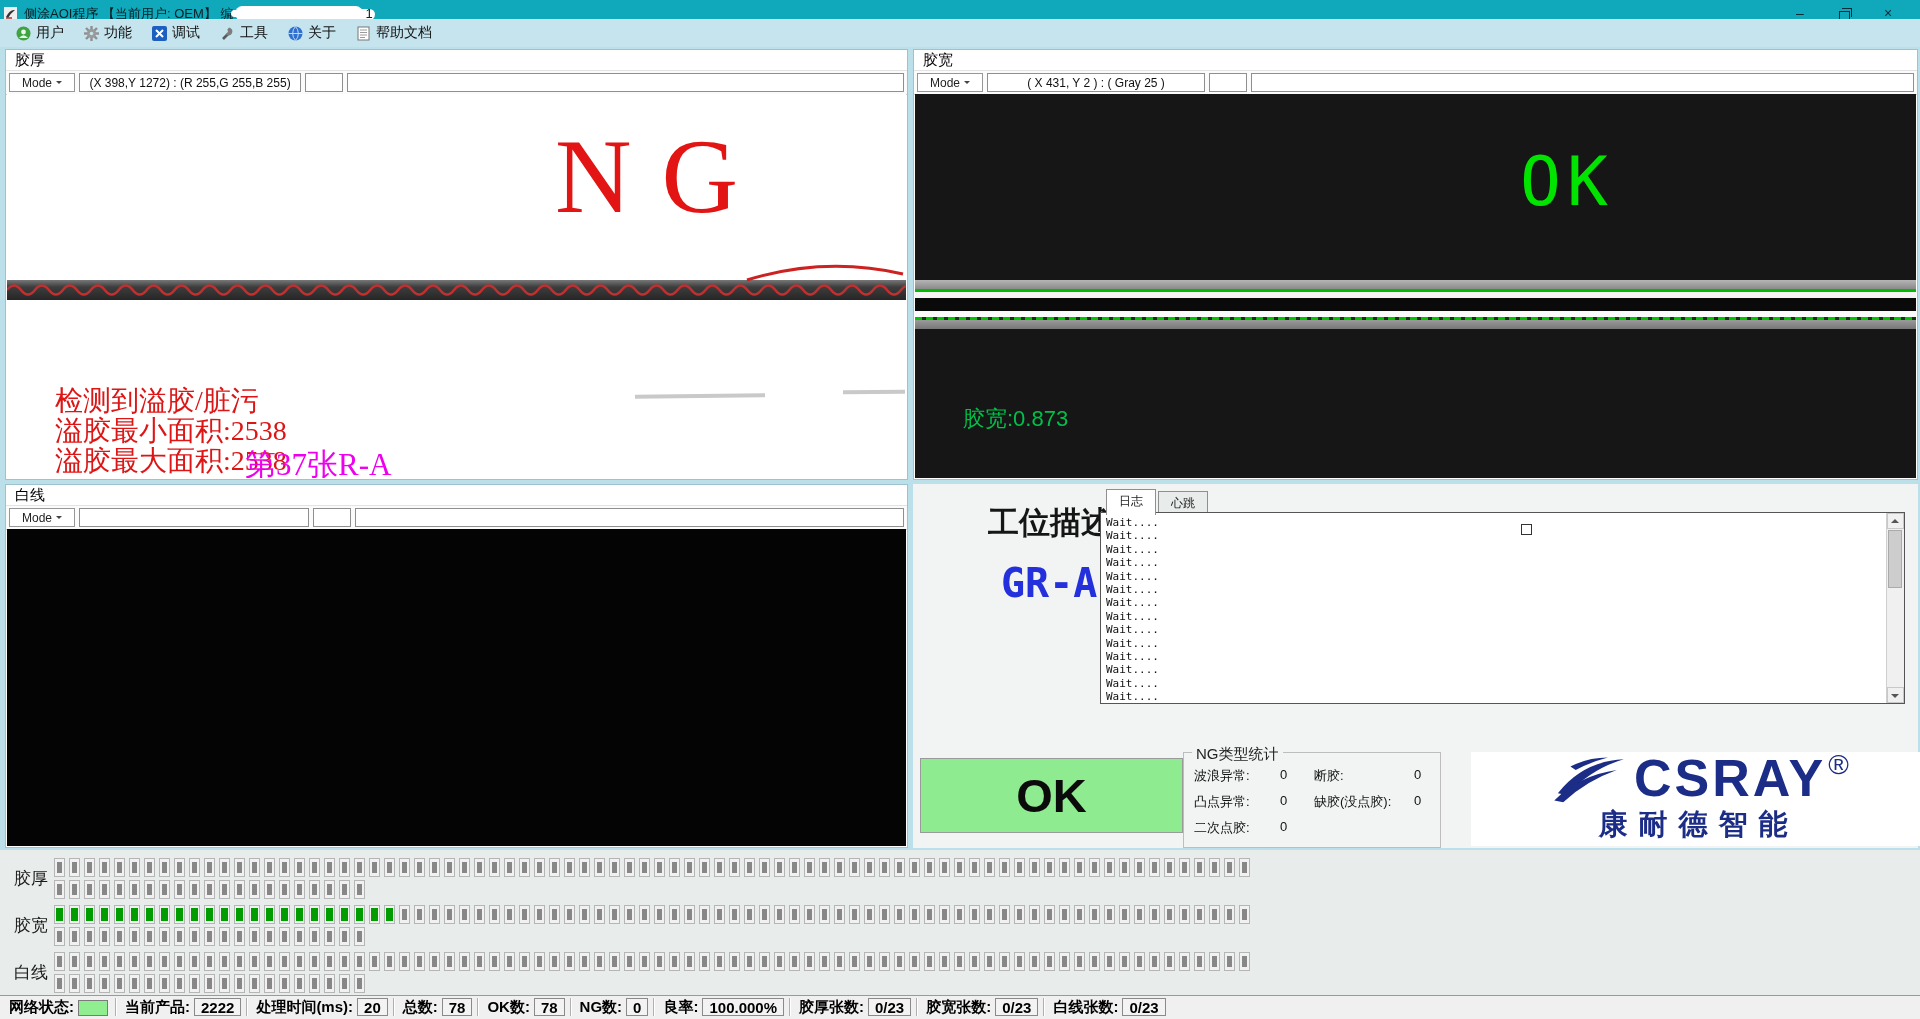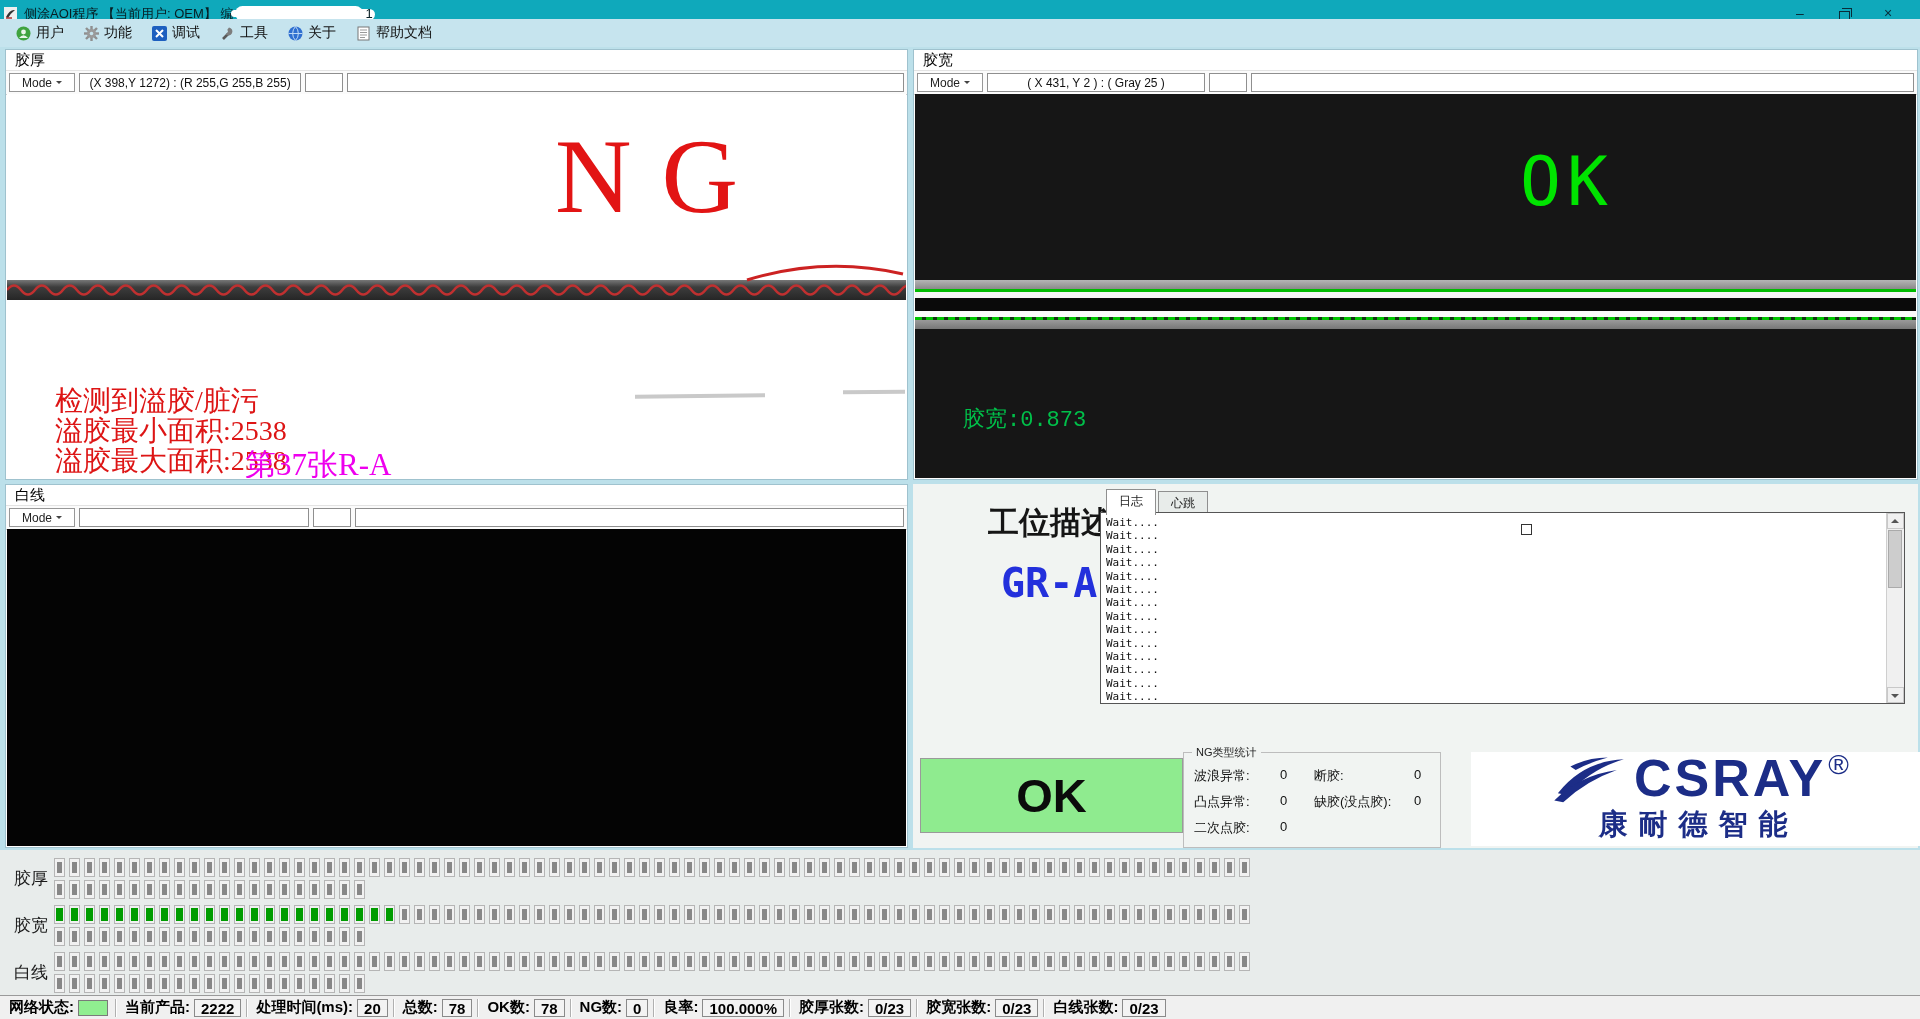--- a/index.html
+++ b/index.html
@@ -57,21 +57,21 @@
   .ok-text{position:absolute;left:605px;top:48px;font-family:"DejaVu Sans Mono",monospace;
            font-size:68px;letter-spacing:6px;color:#00E400;}
   .strip{position:absolute;left:0;right:0;top:186px;}
   .strip .s1{height:9px;background:linear-gradient(#b5b5b5,#8a8a8a);}
   .strip .s2{height:3px;background:#00BB00;}
   .strip .s3{height:6px;background:#f4f4f4;}
   .strip .s4{height:13px;background:#0a0a0a;}
   .strip .s5{height:6px;background:#fafafa;}
   .strip .s6{height:3px;background:repeating-linear-gradient(90deg,#00c400 0 7px,#133313 7px 11px);}
   .strip .s7{height:9px;background:linear-gradient(#9a9a9a,#777);}
-  .measure-text{position:absolute;left:48px;top:310px;font-family:Liberation Mono, monospace;
+  .measure-text{position:absolute;left:48px;top:310px;font-family:Liberation Sans, sans-serif;
            font-size:22px;color:#00C04A;}
 
   
   .black-img{background:#040404;}
 
   
   .quadrant{position:absolute;left:913px;top:484px;width:1005px;height:364px;background:#F1F4F2;}
   .station-label{position:absolute;left:75px;top:18px;font-size:31px;font-weight:600;color:#151515;}
   .station-value{position:absolute;left:88px;top:76px;font-size:40px;font-weight:700;
                  font-family:"DejaVu Sans Mono",monospace;color:#2330DC;}
@@ -90,21 +90,21 @@
   .sb-btn{height:16px;position:relative;background:#F0F0F0;border:1px solid #c8c8c8;box-sizing:border-box;}
   .sb-up::before{content:'';position:absolute;left:3px;top:5px;border:4px solid transparent;border-bottom-color:#555;border-top-width:0;}
   .sb-down{position:absolute;bottom:0;left:0;right:0;}
   .sb-down::before{content:'';position:absolute;left:3px;top:6px;border:4px solid transparent;border-top-color:#555;border-bottom-width:0;}
   .sb-thumb{position:absolute;top:17px;left:1px;width:14px;height:58px;background:#cdcdcd;border:1px solid #aaa;box-sizing:border-box;}
 
   .ok-button{position:absolute;left:7px;top:274px;width:263px;height:75px;background:#8FEB8F;
              border:1px solid #9a9a9a;display:flex;align-items:center;justify-content:center;
              font-size:47px;font-weight:700;color:#0b0b0b;box-sizing:border-box;}
   .gbox{position:absolute;left:270px;top:268px;width:258px;height:96px;border:1px solid #bdbdbd;box-sizing:border-box;}
-  .gbox-legend{position:absolute;top:-8px;left:8px;background:#F1F4F2;padding:0 4px;font-size:11px;color:#222;}
+  .gbox-legend{position:absolute;top:-8px;left:8px;background:#F1F4F2;padding:0 4px;font-size:15px;color:#222;}
   .stats-grid{display:grid;grid-template-columns:84px 32px 98px 24px;column-gap:2px;row-gap:8px;
               padding:14px 0 0 10px;font-size:13px;color:#111;}
   .st-val{text-align:left;}
   .logo-box{position:absolute;left:558px;top:268px;width:455px;height:94px;background:#fff;
             display:flex;flex-direction:column;align-items:center;justify-content:center;}
   .logo-row1{display:flex;align-items:flex-start;gap:2px;}
   .logo-brand{font-size:52px;font-weight:800;letter-spacing:3px;color:#1C2D87;line-height:48px;}
   .logo-reg{font-size:28px;color:#1C2D87;line-height:22px;}
   .logo-name{font-size:29px;font-weight:700;letter-spacing:11px;color:#1C2D87;margin-top:1px;}
 
@@ -1277,21 +1277,21 @@
             </div>
           </div>
         </div>
       </div>
     </div>
 </div>
 
 <div class="statusbar">
   <span class="sb-label">网络状态:</span>
   <span class="net-swatch"></span>
-  <span id="status-items" style="display:flex;align-items:flex-end;">
+  <span id="status-items" style="display:flex;align-items:flex-start;">
       <span class="sb-div"></span>
       <span class="sb-label">当前产品:</span>
       <span class="sb-valbox">2222</span>
       <span class="sb-div"></span>
       <span class="sb-label">处理时间(ms):</span>
       <span class="sb-valbox">20</span>
       <span class="sb-div"></span>
       <span class="sb-label">总数:</span>
       <span class="sb-valbox">78</span>
       <span class="sb-div"></span>

